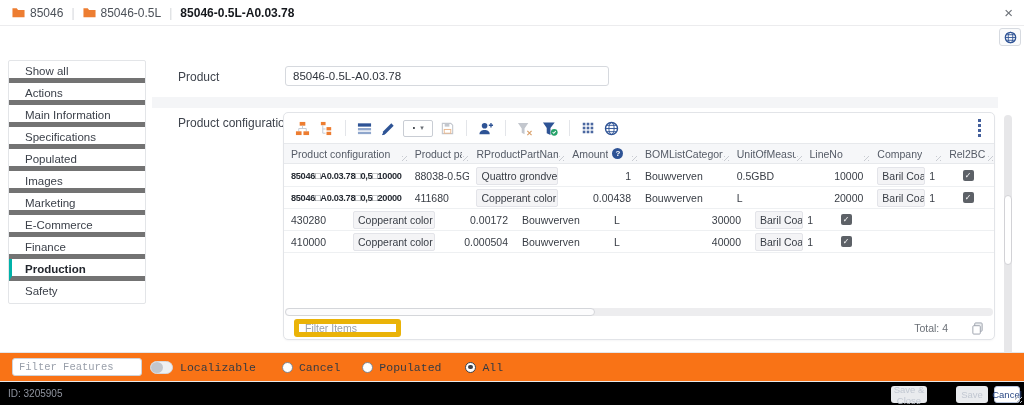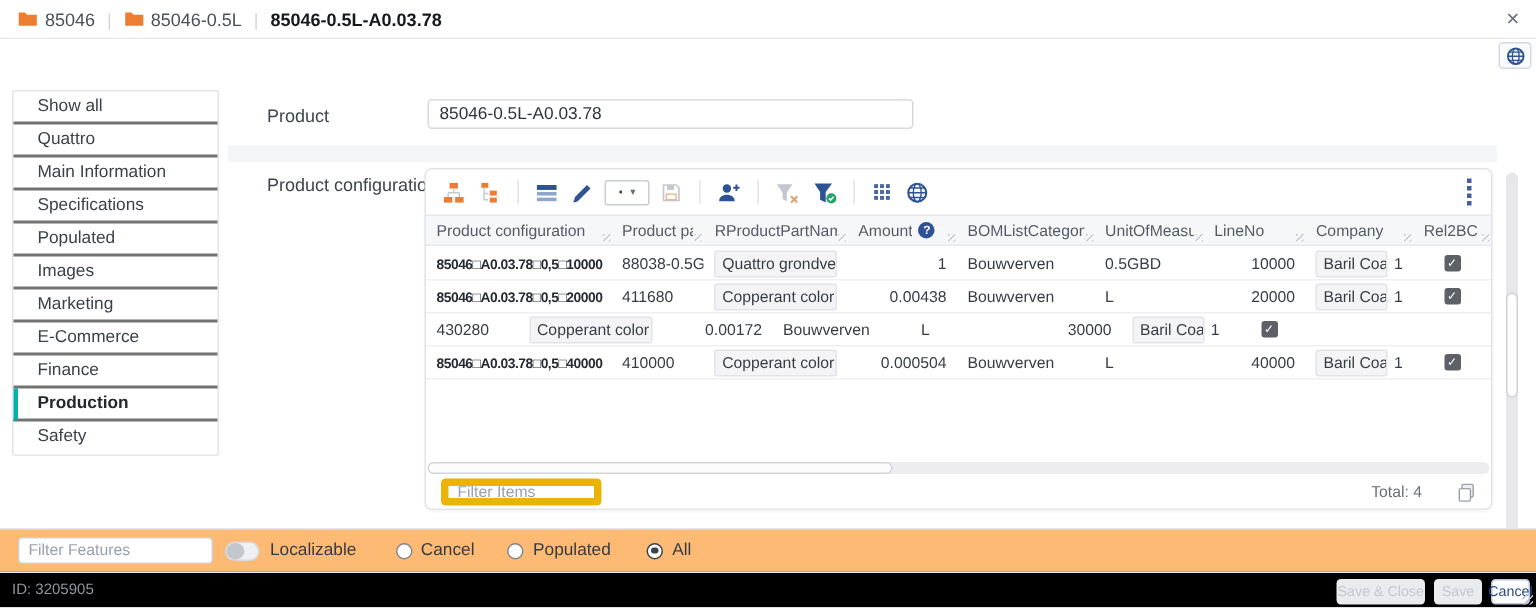--- a/index.html
+++ b/index.html
@@ -19,21 +19,21 @@
   
   .globe-top { position:absolute; right:3px; top:28px; width:22px; height:18px; border:1px solid #d6dae0;
                border-radius:3px; background:#fafbfc; display:flex; align-items:center; justify-content:center; }
 
   
   .band { position:absolute; left:152px; top:97px; width:846px; height:11px; background:#f4f5f7; }
 
   
   .sidebar { position:absolute; left:8px; top:60px; width:138px; background:#fff; border:1px solid #e3e5e8; border-radius:2px; }
   .side-item { height:22px; line-height:21px; padding-left:16px; font-size:11.5px; color:#3c414a;
-               border-bottom:2px solid #737373; white-space:nowrap; overflow:hidden; cursor:pointer; }
+               border-bottom:5px solid #737373; white-space:nowrap; overflow:hidden; cursor:pointer; }
   .side-item:last-child { border-bottom:none; }
   .side-item.active { font-weight:bold; color:#23272e; border-left:3px solid #00B2A9; padding-left:13px; }
 
   
   .lbl { position:absolute; font-size:12px; color:#3f444d; }
   .product-lbl { left:178px; top:70px; }
   .config-lbl { left:178px; top:116px; }
   .product-input { position:absolute; left:285px; top:66px; width:324px; height:20px; border:1px solid #d6d9de;
                    border-radius:3px; font-family:inherit; font-size:11.5px; color:#2f343c; padding:0 7px; background:#fff; }
 
@@ -83,41 +83,41 @@
                   font-size:10.5px; padding:0 6px; color:#3a3f47; }
   .items-filter::placeholder { color:#9aa0ab; }
   .total-wrap { margin-left:auto; display:flex; align-items:center; gap:23px; font-size:10.5px; color:#6b7077; }
 
   
   .vscroll { position:absolute; left:1004px; top:115px; width:8px; height:240px; background:#e7e7e9; border-radius:4px; }
   .vthumb { position:absolute; left:0; top:80px; width:8px; height:70px; background:#fff; border:1px solid #d2d2d6; border-radius:4px; }
 
   
   .filterbar { position:absolute; left:0; top:352px; right:0; height:29px; border-top:1px solid #e4e6e9;
-               background:#fdba74; display:flex; align-items:center; padding-left:12px; }
+               background:#f97316; display:flex; align-items:center; padding-left:12px;font-family:Liberation Mono, monospace; }
   .feat-filter { width:130px; height:18px; border:1px solid #ced2d8; border-radius:3px; font-family:inherit;
                  font-size:10.5px; padding:0 6px; color:#3a3f47; }
   .feat-filter::placeholder { color:#9aa0ab; }
   .toggle { margin-left:8px; width:23px; height:13px; border-radius:7px; background:#eef0f3; border:1px solid #d5d8de;
             position:relative; cursor:pointer; }
   .knob { position:absolute; left:0; top:0; width:12px; height:11px; border-radius:50%; background:#c2c6cd; }
   .tog-lbl { margin-left:7px; font-size:11.5px; color:#363b43; }
   .radio { width:11px; height:11px; border-radius:50%; border:1.5px solid #81868f; background:#fff; cursor:pointer; position:relative; }
   .radio.sel { border-color:#3d424a; }
   .radio.sel:after { content:""; position:absolute; left:2px; top:2px; width:4.5px; height:4.5px; border-radius:50%; background:#3d424a; }
   .rad-lbl { margin-left:6px; font-size:11.5px; color:#363b43; }
   .ml26{margin-left:26px}.ml22{margin-left:22px}.ml24{margin-left:24px}
 
   
   .statusbar { position:absolute; left:0; top:381px; right:0; height:24px; border-top:1px solid #e6e7ea; background:#000000; }
   .id-lbl { position:absolute; left:8px; top:6px; font-size:10px; color:#9095a0; }
   .btn { position:absolute; top:4px; height:17px; border-radius:3px; font-family:inherit; font-size:9.5px;
          display:flex; align-items:center; justify-content:center; border:none; cursor:default; }
   .btn.disabled { background:#e9ebee; color:#c2c8d2; }
-  .btn-saveclose { left:891px; width:59px; }
+  .btn-saveclose { left:891px; width:36px; }
   .btn-save { left:956px; width:32px; }
   .btn-cancel { left:994px; width:26px; background:#fff; border:1px solid #b9c6de; color:#2c4a85; cursor:pointer; }
   .grip { position:absolute; right:2px; bottom:2px; width:7px; height:7px;
           background:repeating-linear-gradient(135deg,transparent 0 2px,#b9bec6 2px 3px); }
 </style>
 </head>
 <body>
 
 <div class="screen">
 
@@ -145,21 +145,21 @@
       <circle cx="8" cy="8" r="6.4" fill="none" stroke="#2E5395" stroke-width="1.6"></circle>
       <ellipse cx="8" cy="8" rx="2.8" ry="6.4" fill="none" stroke="#2E5395" stroke-width="1.1"></ellipse>
       <path d="M1.6 8h12.8M2.6 4.6h10.8M2.6 11.4h10.8" stroke="#2E5395" stroke-width="1.1"></path>
     </svg>
   </div>
 
   <div class="band"></div>
 
   <div class="sidebar">
     <div class="side-item">Show all</div>
-    <div class="side-item">Quattro</div>
+    <div class="side-item">Actions</div>
     <div class="side-item">Main Information</div>
     <div class="side-item">Specifications</div>
     <div class="side-item">Populated</div>
     <div class="side-item">Images</div>
     <div class="side-item">Marketing</div>
     <div class="side-item">E-Commerce</div>
     <div class="side-item">Finance</div>
     <div class="side-item active">Production</div>
     <div class="side-item">Safety</div>
   </div>
@@ -354,21 +354,20 @@
             <span class="cnt">1</span>
           </div>
         <div class="td c9 w9">
             <span class="cb">
               <span>✓</span>
             </span>
           </div>
       </div>
 
       <div class="tr">
-        <div class="td c1 w1">85046□A0.03.78□0,5□40000</div>
         <div class="td w2">410000</div>
         <div class="td w3">
             <span class="ro">Copperant color p.mix</span>
           </div>
         <div class="td num w4">0.000504</div>
         <div class="td w5">Bouwverven</div>
         <div class="td w6">L</div>
         <div class="td num w7">40000</div>
         <div class="td c8 w8">
             <span class="ro">Baril Coatings E</span>

